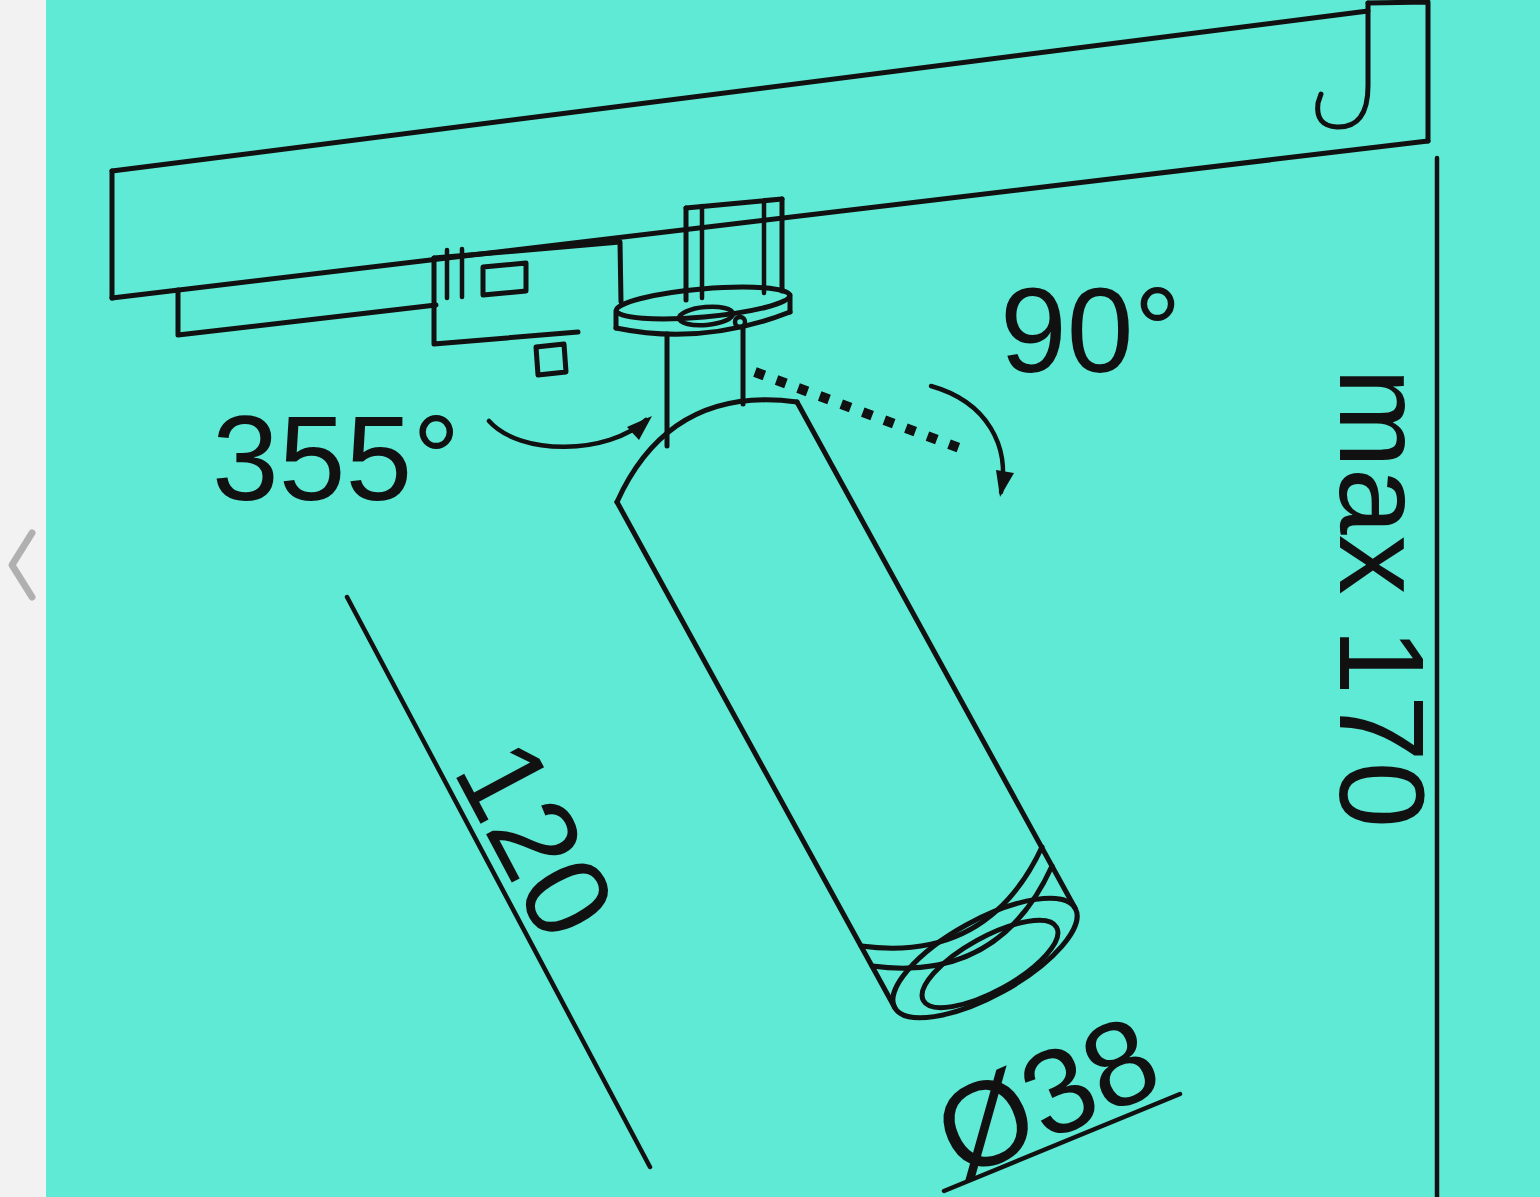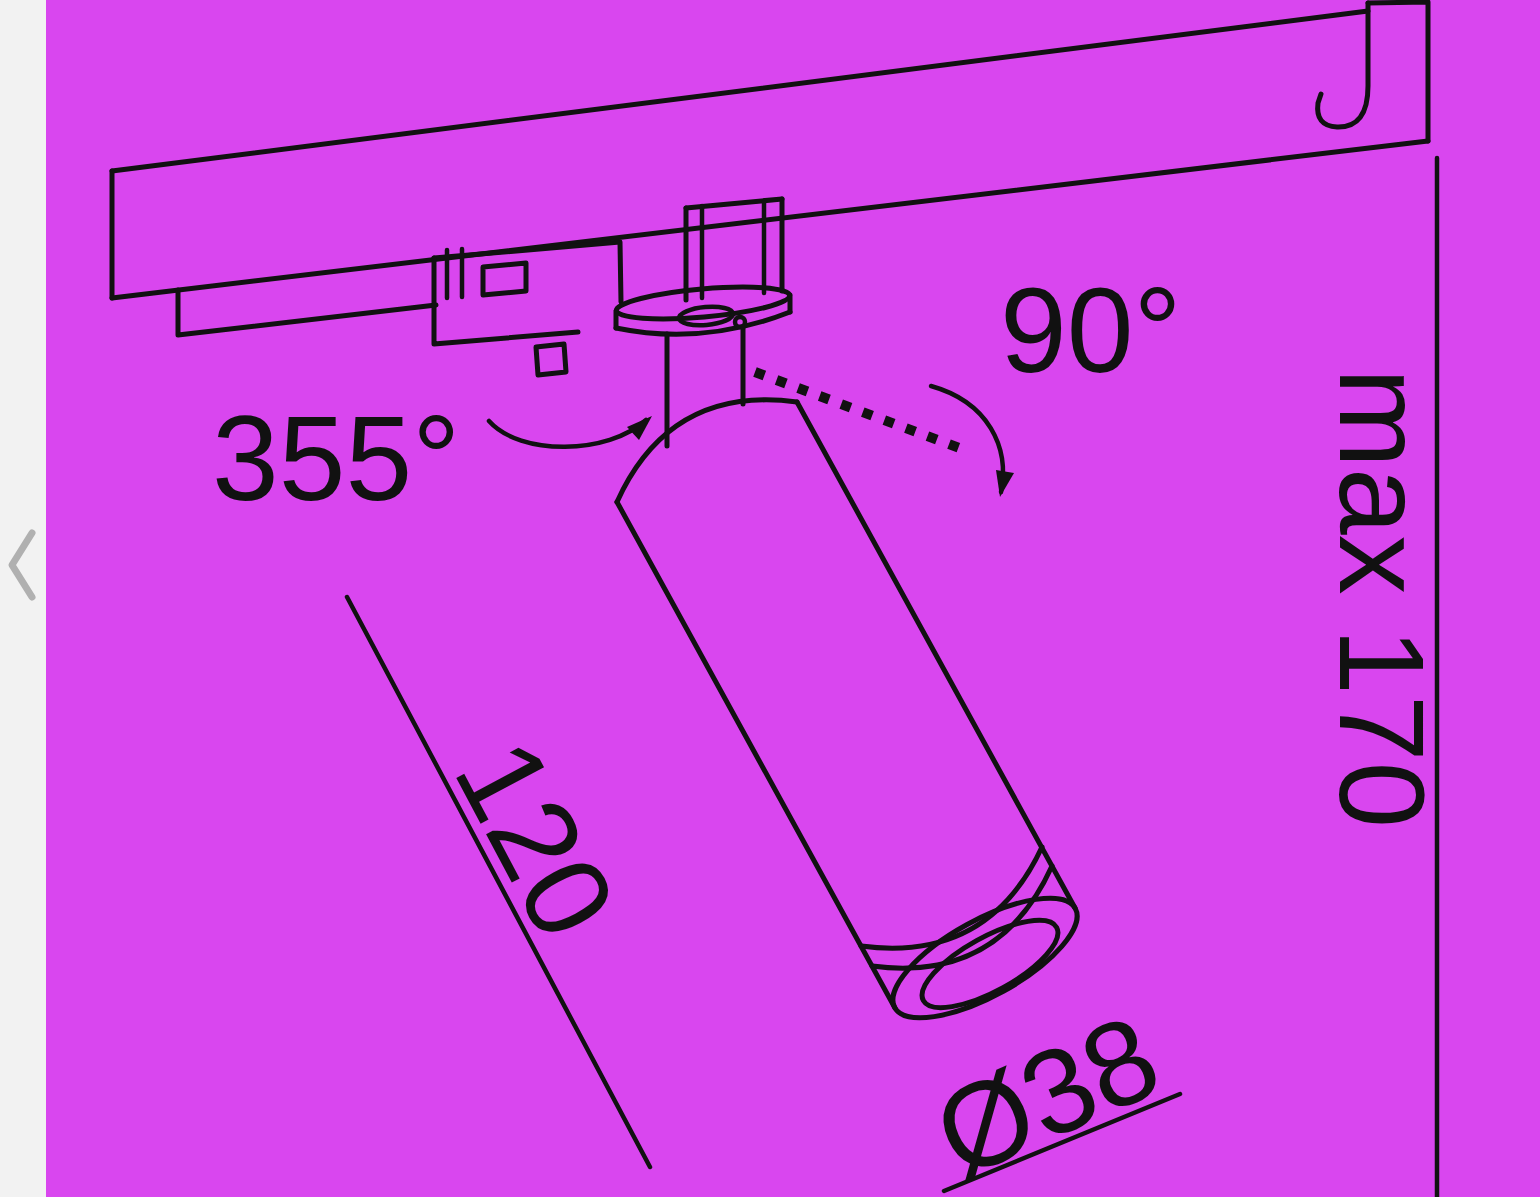--- a/index.html
+++ b/index.html
@@ -1,18 +1,18 @@
 <!DOCTYPE html>
 <html><head>
 <meta charset="utf-8">
 <style>
   html,body{margin:0;padding:0;background:#ffffff;}
   .stage{
     position:relative;width:1540px;height:1197px;overflow:hidden;
-    background:#d946ef;font-family:"Liberation Sans",sans-serif;
+    background:#5eead4;font-family:"Liberation Sans",sans-serif;
   }
   svg.drawing{position:absolute;left:0;top:0;}
   .ln{fill:none;stroke:#111111;stroke-width:5;stroke-linecap:round;stroke-linejoin:round;}
   .thin{stroke-width:4.5;}
   .dotted{fill:none;stroke:#111111;stroke-width:10;stroke-dasharray:10 13;stroke-linecap:butt;}
   .arrow{fill:#111111;stroke:none;}
   text.dim{font-family:"Liberation Sans",sans-serif;font-size:120px;fill:#111111;}
   .carousel-strip{
     position:absolute;left:0;top:0;width:46px;height:1197px;background:#f2f2f2;
   }

